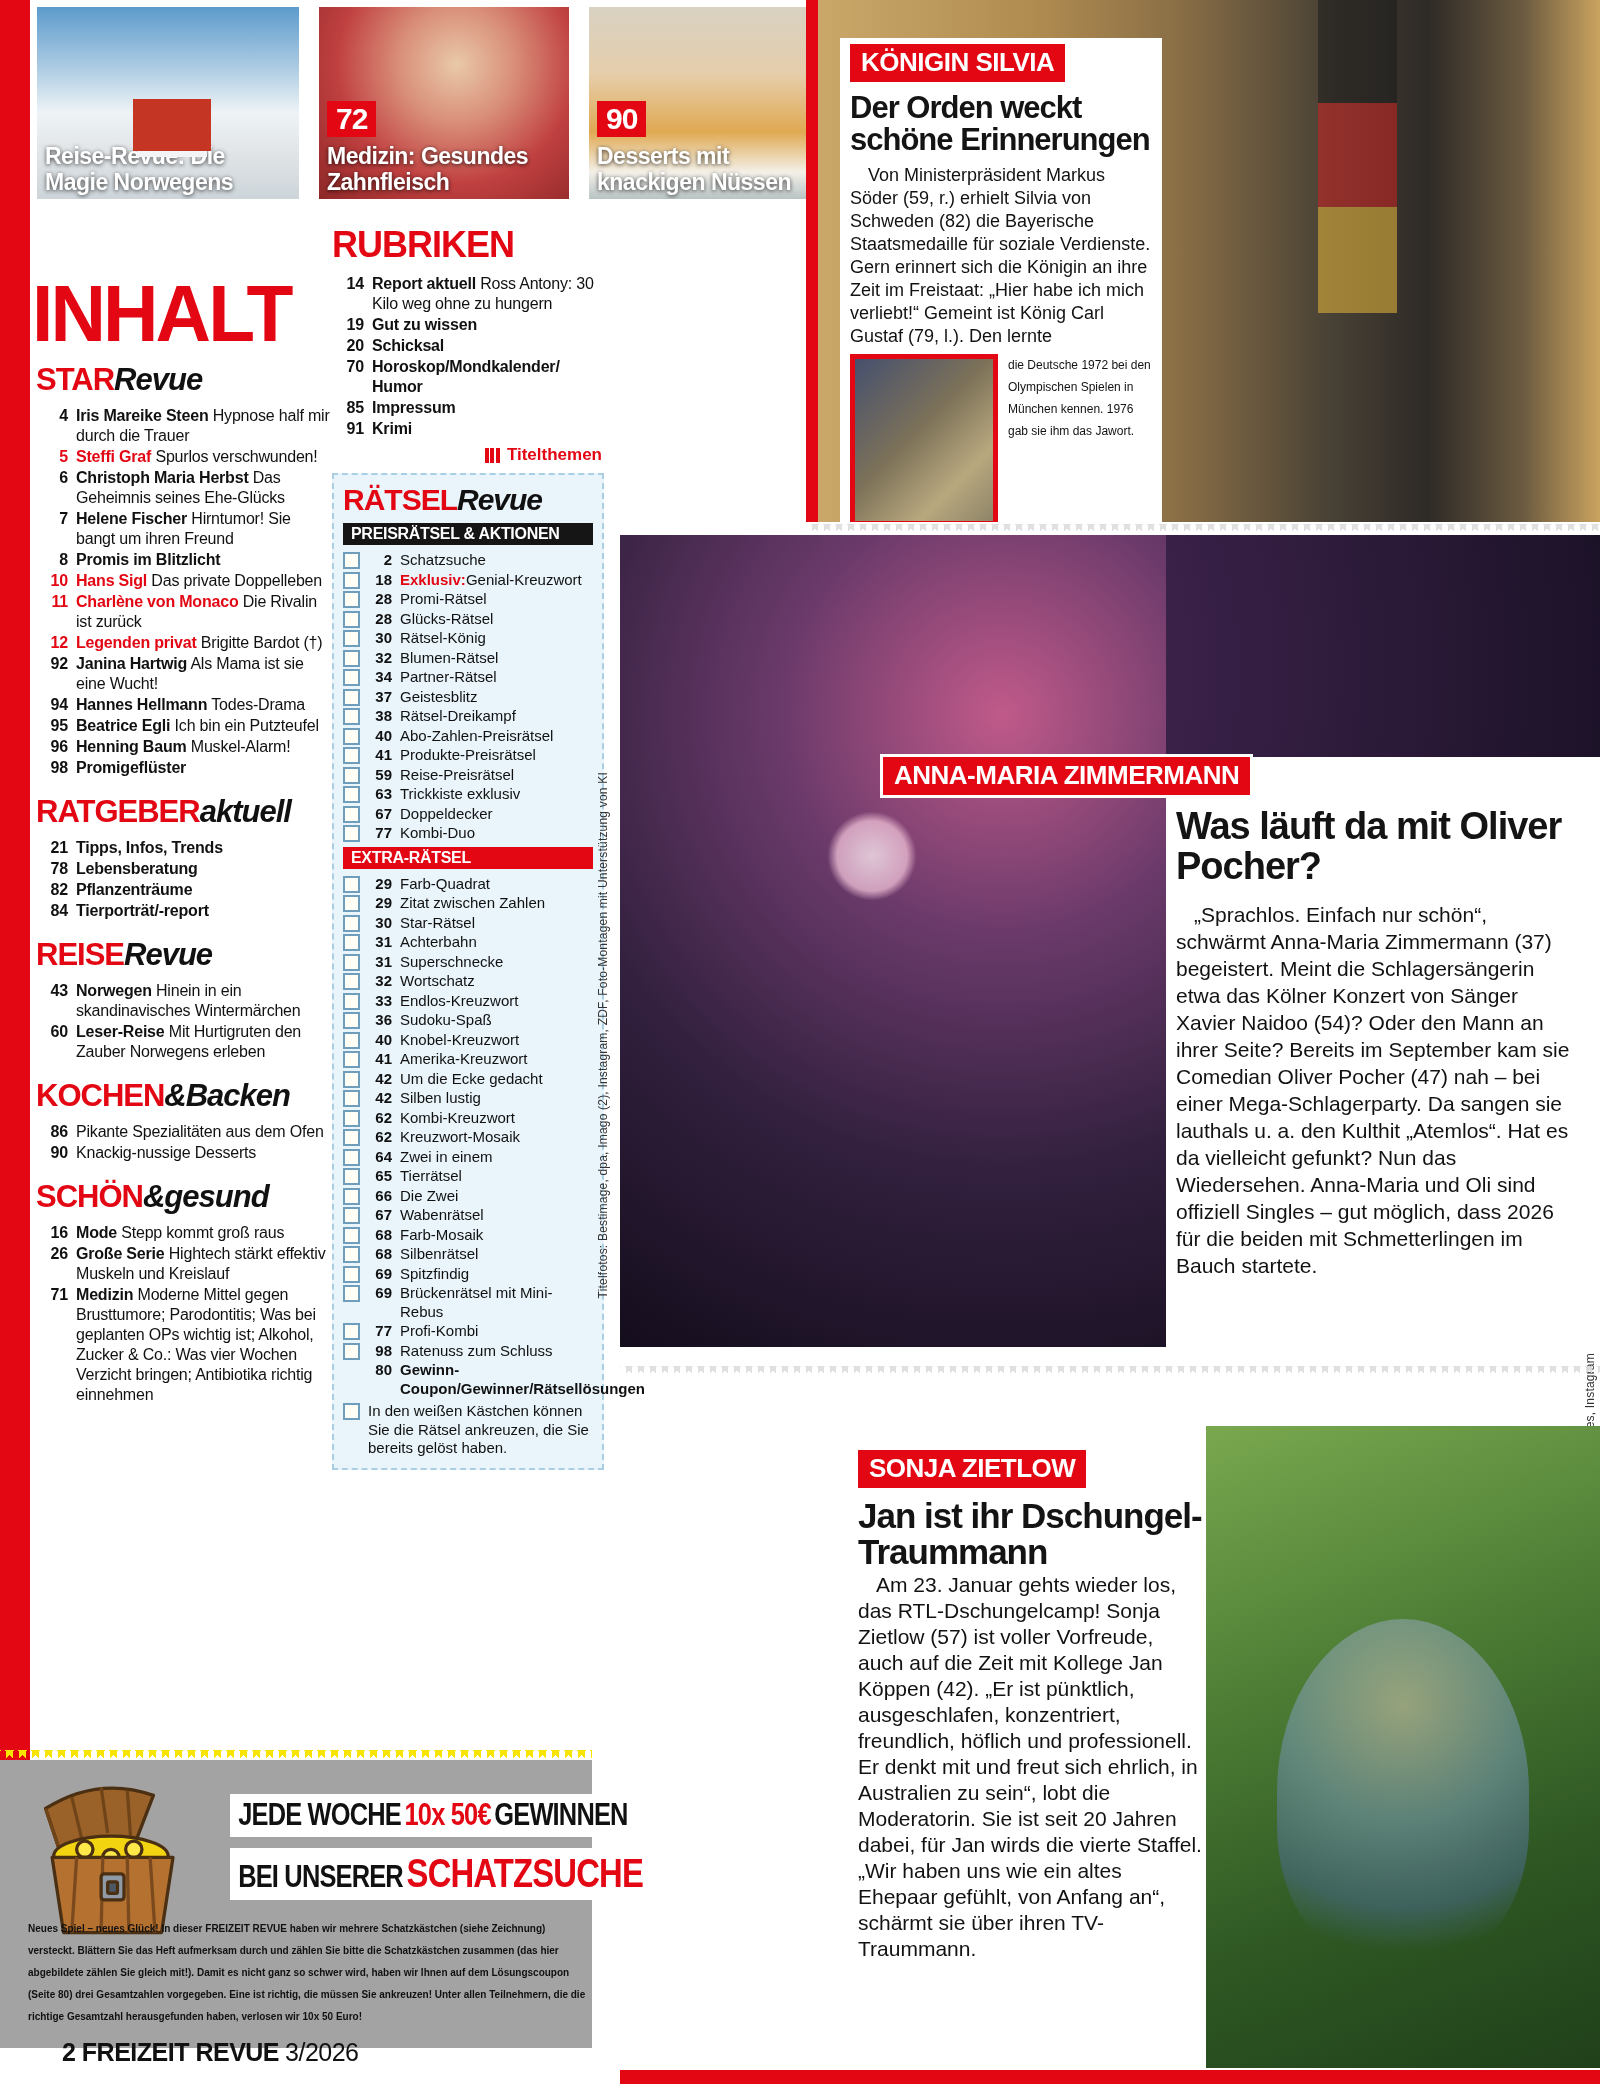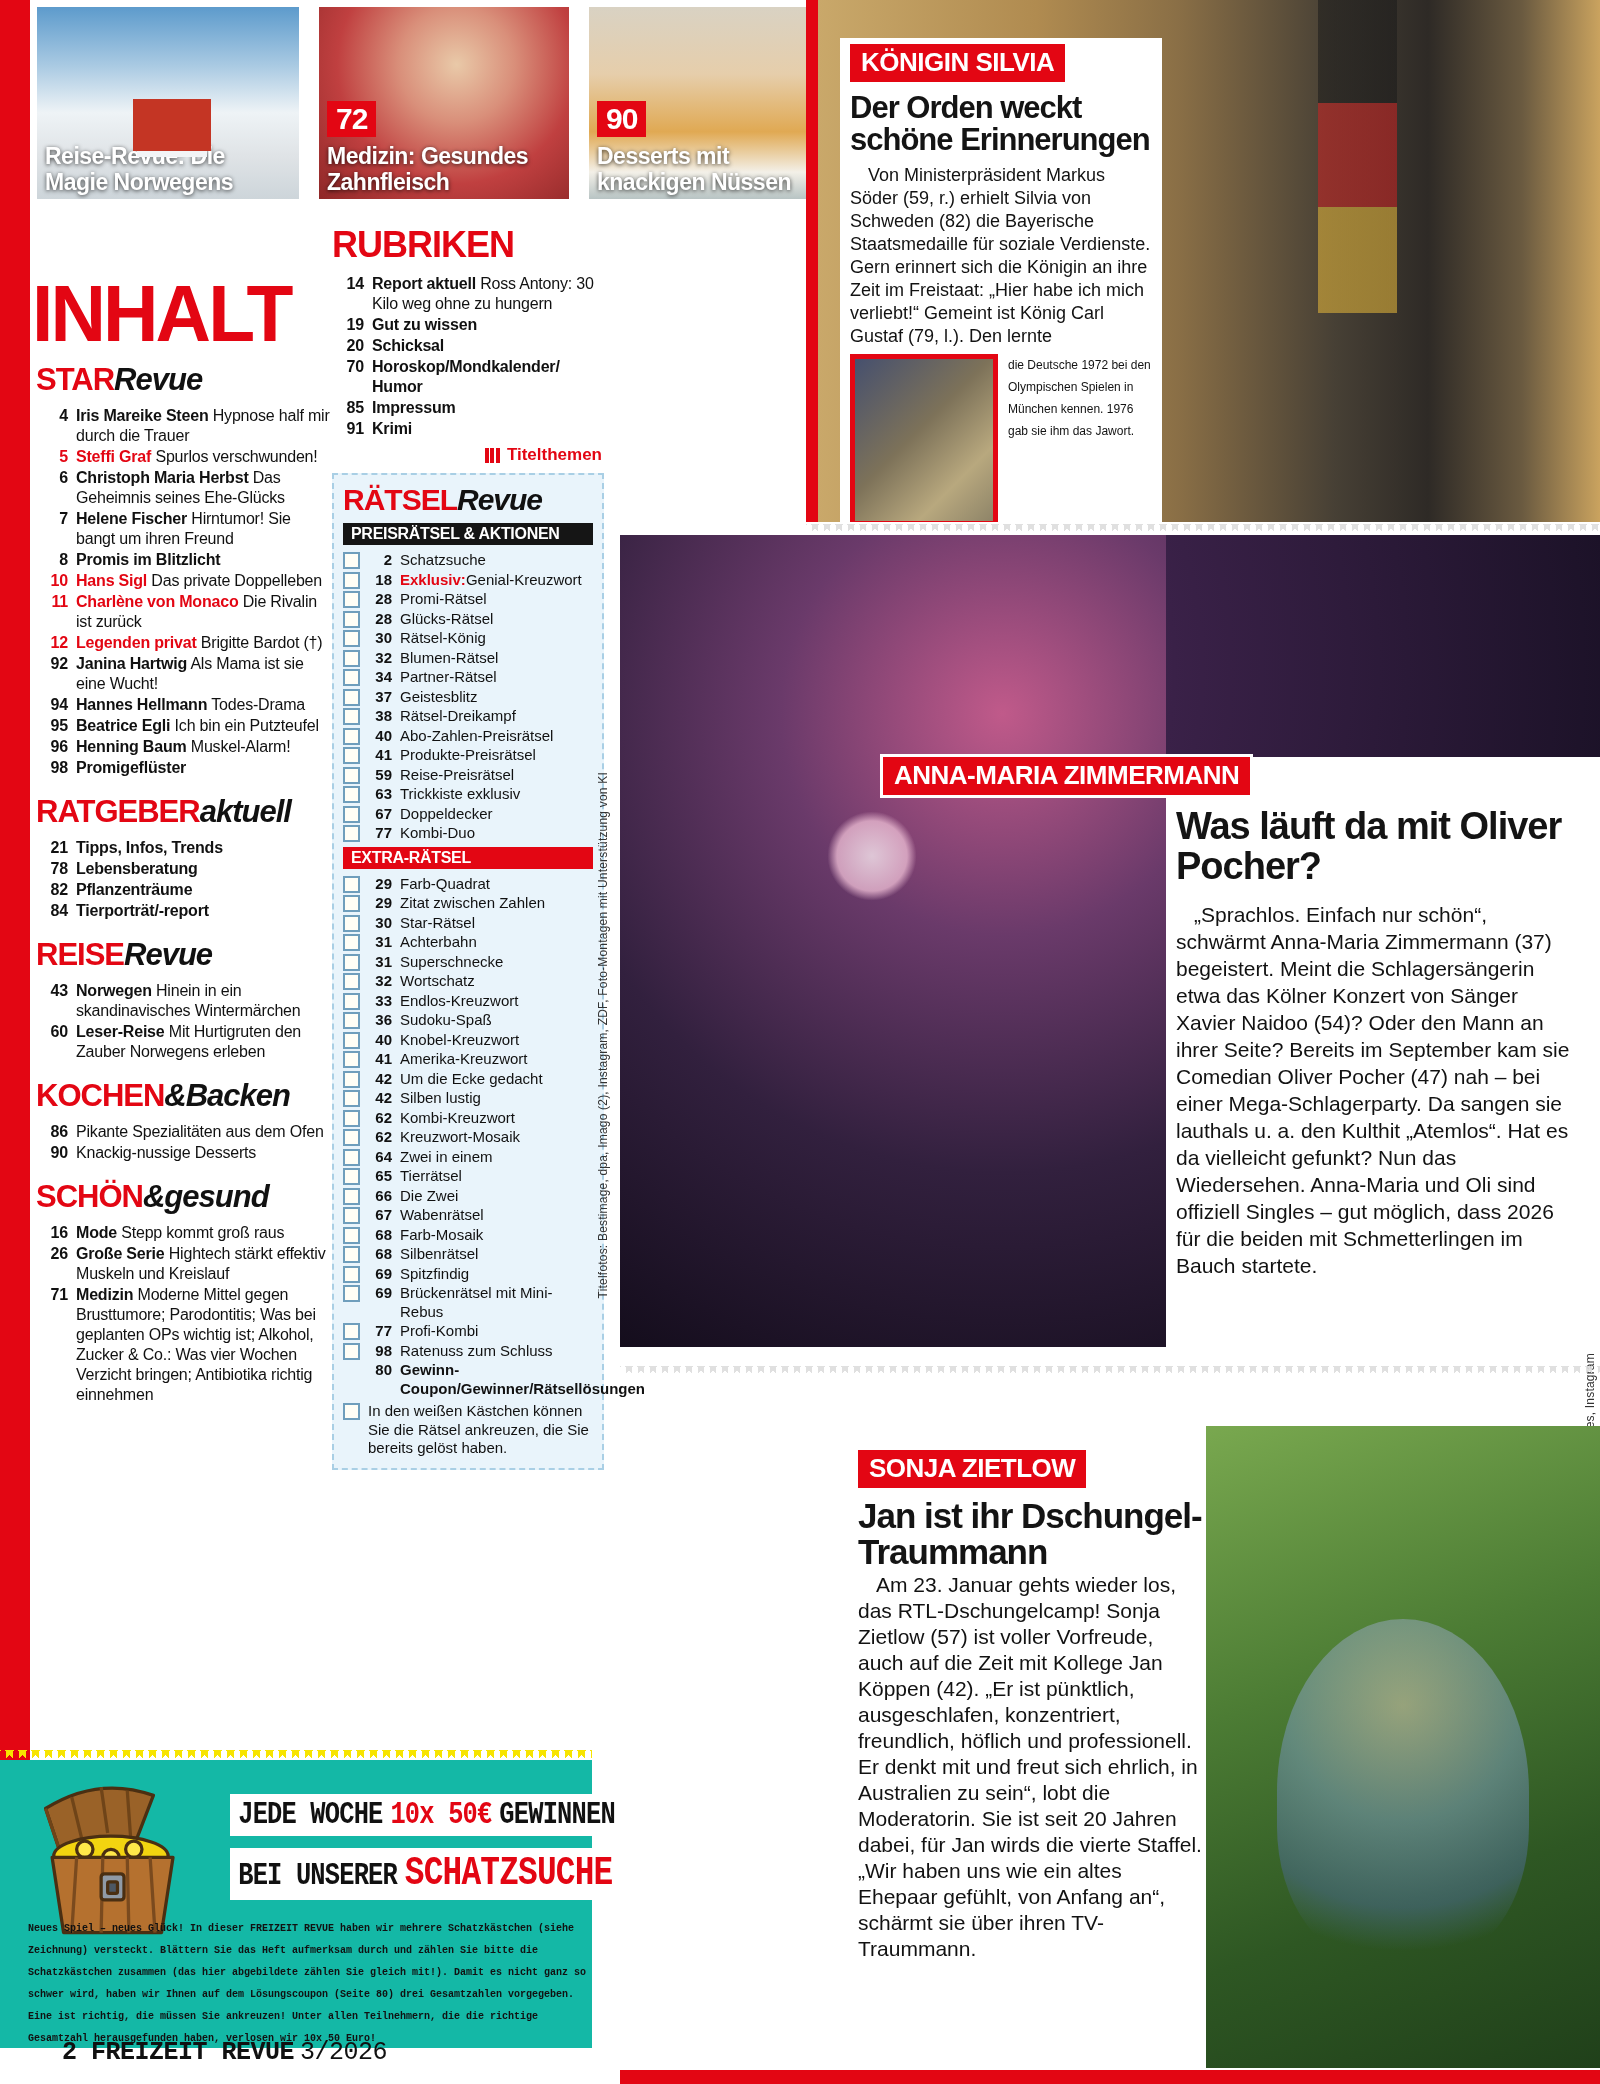--- a/index.html
+++ b/index.html
@@ -116,21 +116,21 @@
   .art3-photo::after{content:"";position:absolute;left:18%;top:30%;width:64%;height:54%;border-radius:50% 50% 40% 40%;
       background:radial-gradient(circle at 50% 25%,#d8c8b8 0%,#7a9ab8 40%,#4a6a8a 70%,transparent 85%);opacity:.55;}
   .art3 .chip{position:absolute;left:238px;top:50px;}
   .art3 .headline{position:absolute;left:238px;top:98px;width:370px;font-size:35px;}
   .art3 .art-body{position:absolute;left:238px;top:172px;width:344px;font-size:21px;line-height:26px;}
 
   
   .zz{position:absolute;left:0;top:1750px;width:592px;height:10px;background:
       linear-gradient(-135deg,#f7e400 6px,transparent 0) 0 0/13px 10px repeat-x,
       linear-gradient(135deg,#f7e400 6px,transparent 0) 6px 0/13px 10px repeat-x;}
-  .ybox{position:absolute;left:0;top:1760px;width:592px;height:288px;background:#14b8a6;font-family:Liberation Mono, monospace;}
+  .ybox{position:absolute;left:0;top:1760px;width:592px;height:288px;background:#a3a3a3;}
   .chest{position:absolute;left:26px;top:20px;}
   .win-line{position:absolute;left:230px;transform:scaleX(.82);transform-origin:left;white-space:nowrap;}
   .win1{top:34px;}
   .win2{top:88px;}
   .win-chip{background:#fff;padding:3px 10px 4px;display:inline-block;}
   .w-black{color:#111;font-weight:900;font-size:31px;letter-spacing:-1px;}
   .w-red{color:#e30613;font-weight:900;font-size:31px;letter-spacing:-1px;}
   .w-red.big{font-size:40px;}
   .ybody{position:absolute;left:16px;top:146px;width:562px;font-size:10px;line-height:22px;font-weight:700;color:#111;margin:12px;}
   .yfooter{position:absolute;left:62px;top:278px;font-size:25px;letter-spacing:-.5px;}

